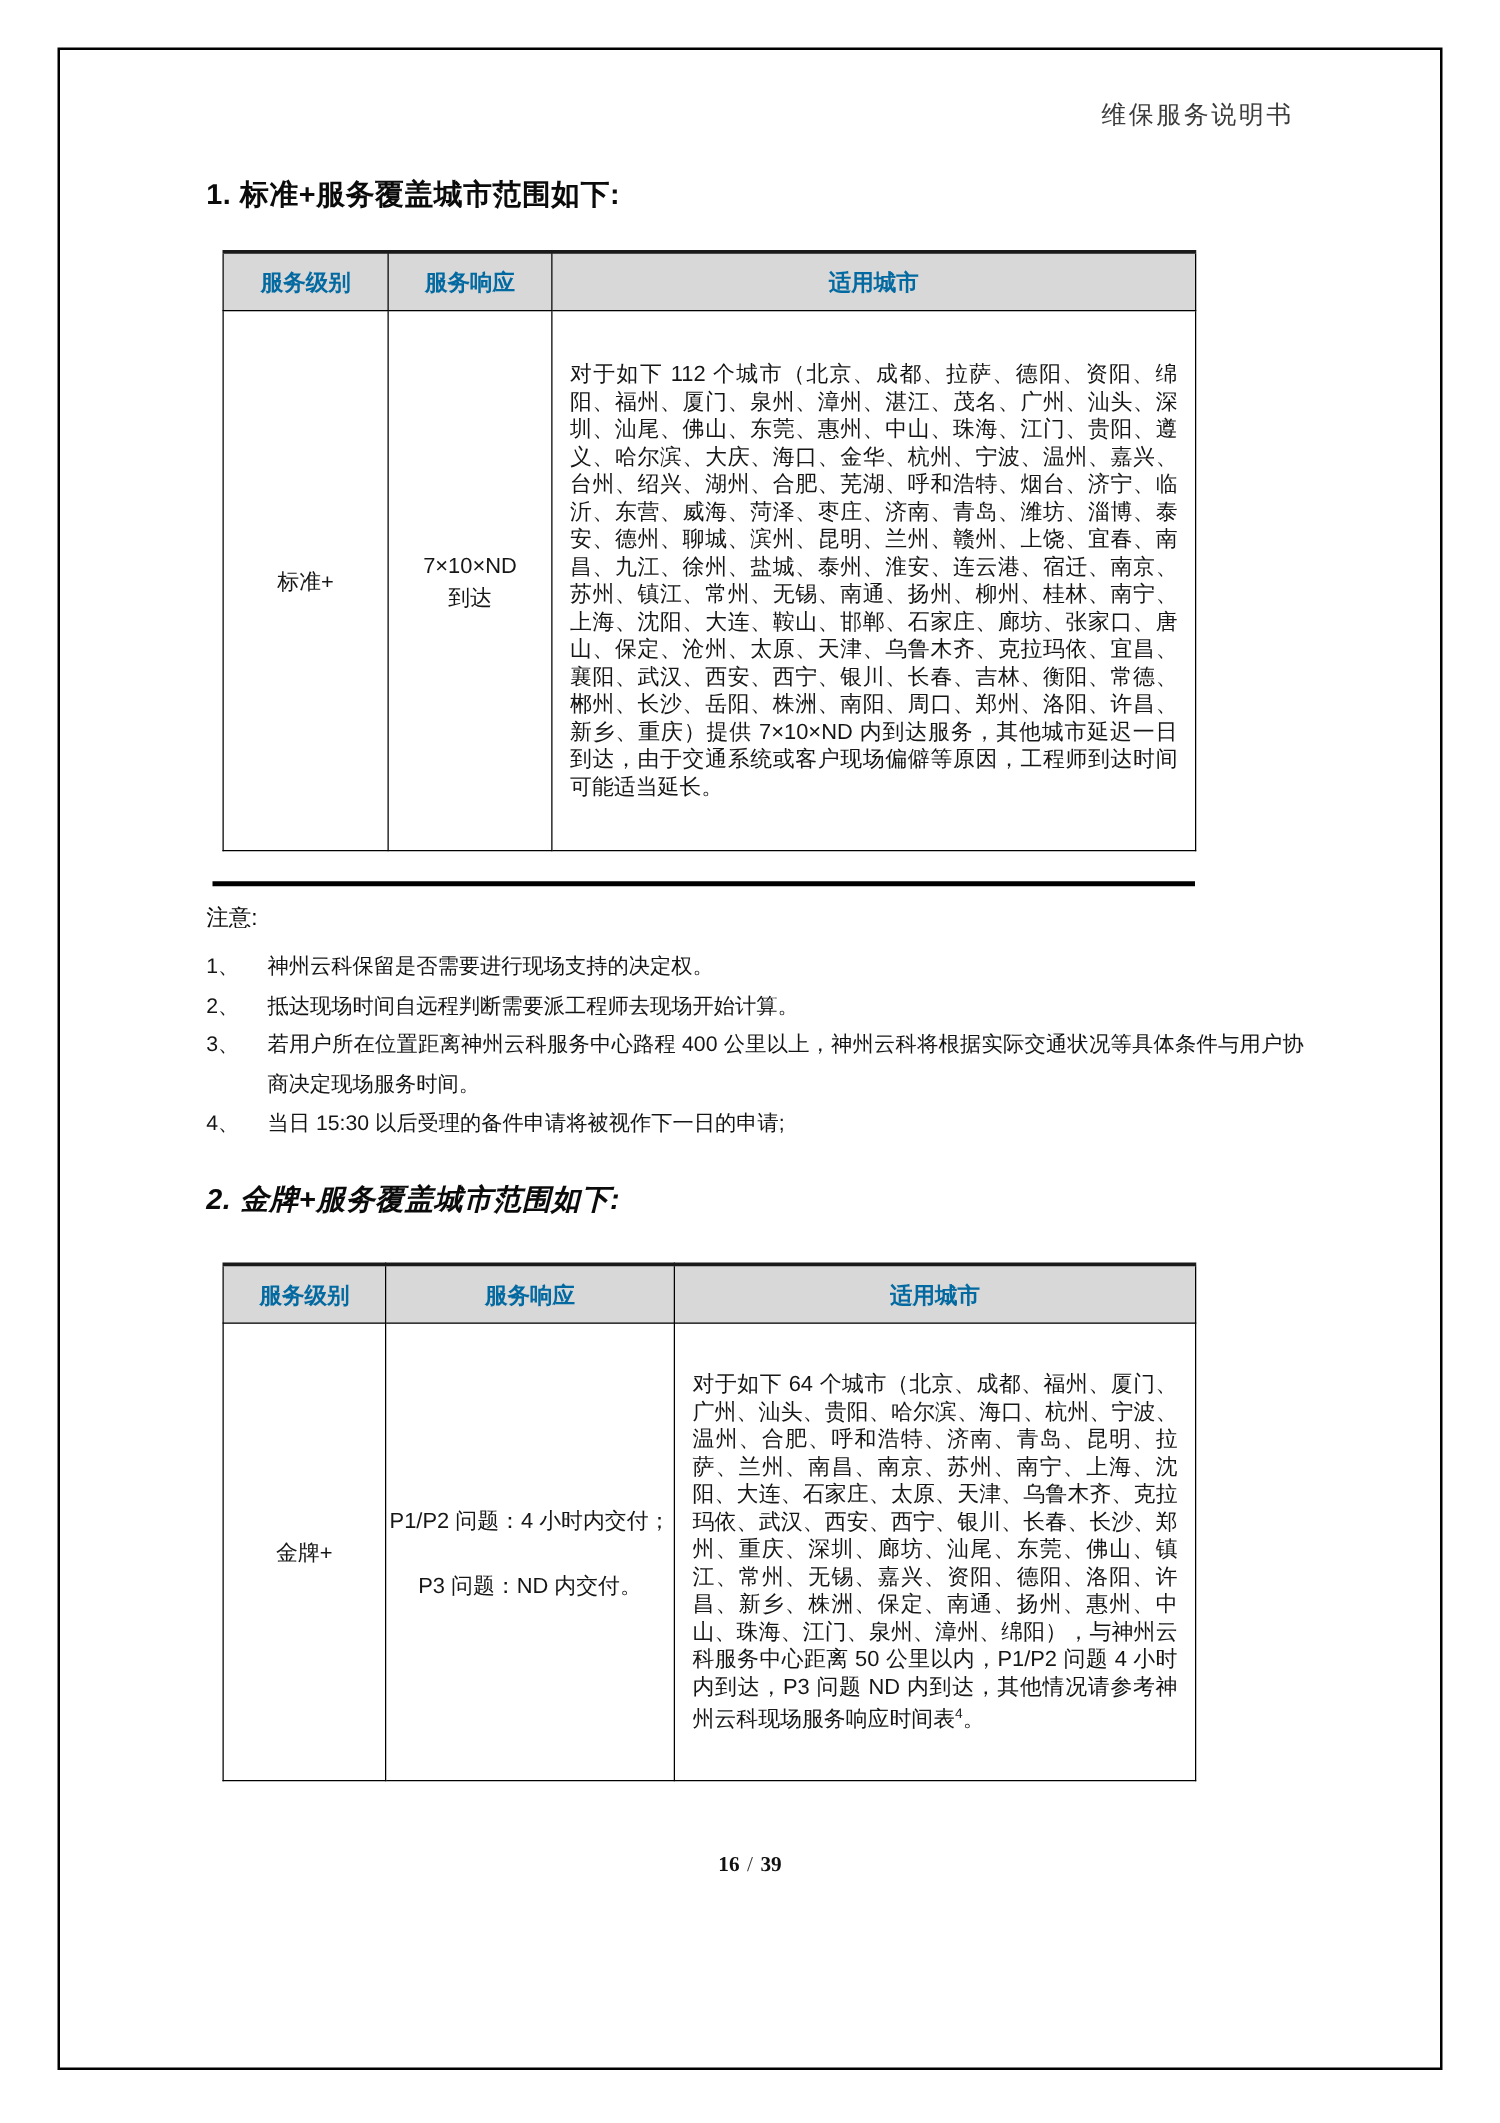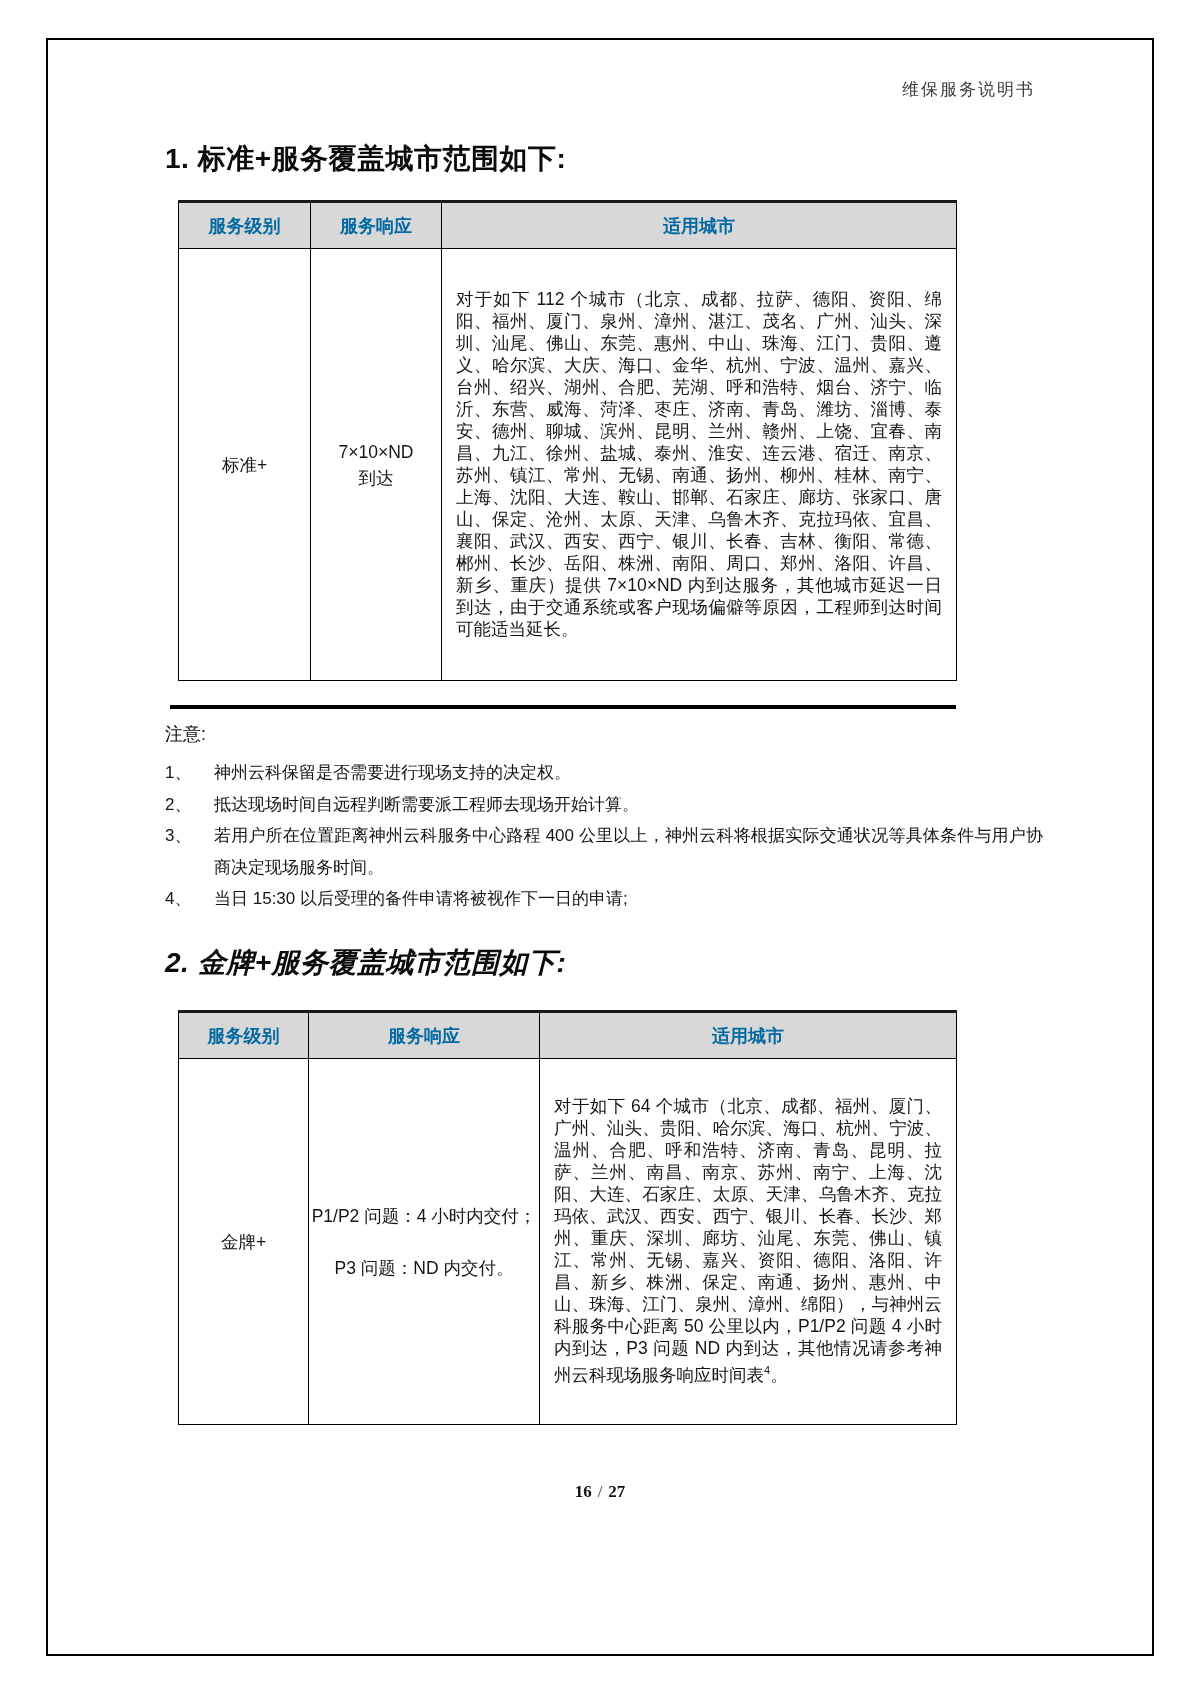--- a/index.html
+++ b/index.html
@@ -17,28 +17,28 @@
     left: 46px; top: 38px;
     width: 1108px; height: 1618px;
     border: 2px solid #000;
     pointer-events: none;
   }
   .doc-header {
     position: absolute;
     top: 78px; left: 165px; width: 870px;
     text-align: right;
     font-family: "Liberation Serif", serif;
-    font-size: 17px;
+    font-size: 20px;
     letter-spacing: 2px;
     color: #3c3c3c;
   }
   .sec-title {
     position: absolute;
     left: 165px;
-    font-size: 28px;
+    font-size: 23px;
     font-weight: bold;
     color: #0b0b0b;
     letter-spacing: 0.5px;
   }
   .sec1-title { top: 140px; }
   .sec2-title { top: 944px; font-style: italic; }
 
   table.svc {
     position: absolute;
     left: 178px;
@@ -194,14 +194,14 @@
         <div class="resp-line">P1/P2 问题：4 小时内交付；</div>
         <div class="resp-gap"></div>
         <div class="resp-line">P3 问题：ND 内交付。</div>
       </td>
       <td class="cities row-body"><span>对于如下 64 个城市（北京、成都、福州、厦门、广州、汕头、贵阳、哈尔滨、海口、杭州、宁波、温州、合肥、呼和浩特、济南、青岛、昆明、拉萨、兰州、南昌、南京、苏州、南宁、上海、沈阳、大连、石家庄、太原、天津、乌鲁木齐、克拉玛依、武汉、西安、西宁、银川、长春、长沙、郑州、重庆、深圳、廊坊、汕尾、东莞、佛山、镇江、常州、无锡、嘉兴、资阳、德阳、洛阳、许昌、新乡、株洲、保定、南通、扬州、惠州、中山、珠海、江门、泉州、漳州、绵阳），与神州云科服务中心距离 50 公里以内，P1/P2 问题 4 小时内到达，P3 问题 ND 内到达，其他情况请参考神州云科现场服务响应时间表</span><sup>4</sup><span>。</span></td>
     </tr>
   </tbody>
 </table>
 
 <div class="page-footer">
-  <span class="num">16</span><span class="sep">/</span><span class="num">27</span>
+  <span class="num">16</span><span class="sep">/</span><span class="num">39</span>
 </div>
 
 </body></html>

